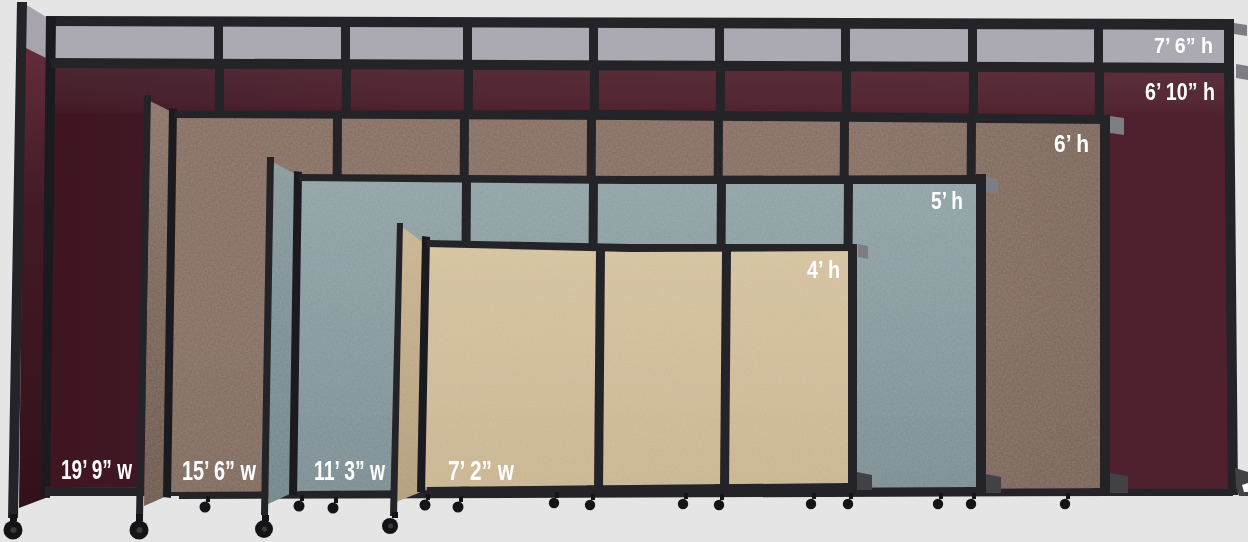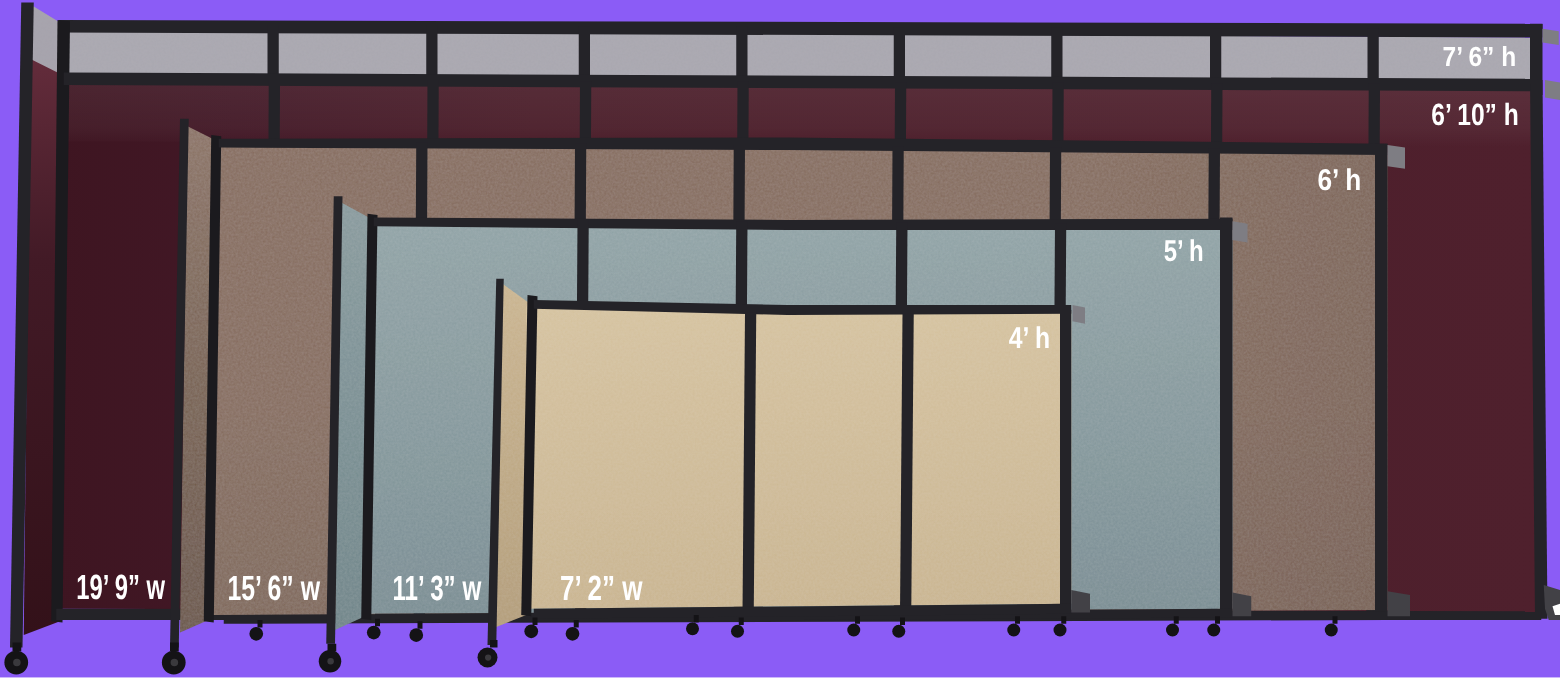--- a/index.html
+++ b/index.html
@@ -1,16 +1,16 @@
 <!DOCTYPE html>
 <html><head>
 <meta charset="utf-8">
 <style>
   html,body{margin:0;padding:0;background:#ffffff;}
-  .stage{position:relative;width:1248px;height:542px;overflow:hidden;background:#8b5cf6;
+  .stage{position:relative;width:1248px;height:542px;overflow:hidden;background:#e5e5e5;
          font-family:"Liberation Sans", sans-serif;}
   svg{display:block;filter:blur(0.4px);}
   text{font-family:"Liberation Sans", sans-serif;font-weight:bold;fill:#ffffff;}
 </style>
 </head>
 <body>
 
 <div class="stage">
 <svg width="1248" height="542" viewBox="0 0 1248 542">
 <defs>

